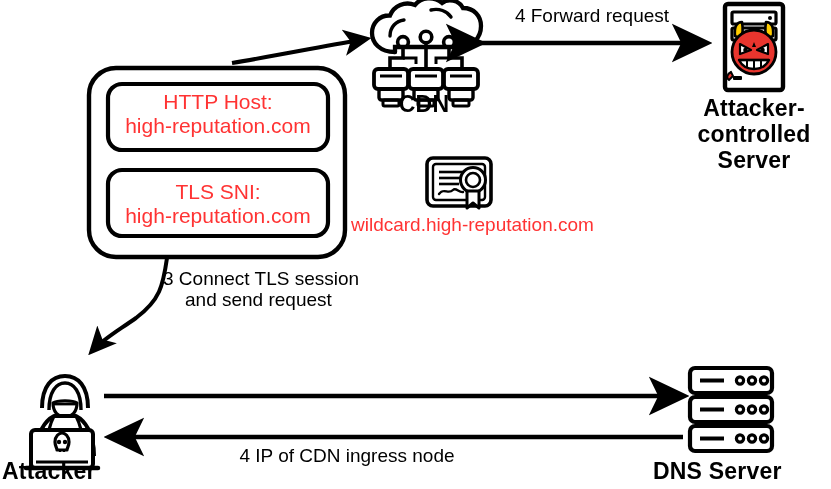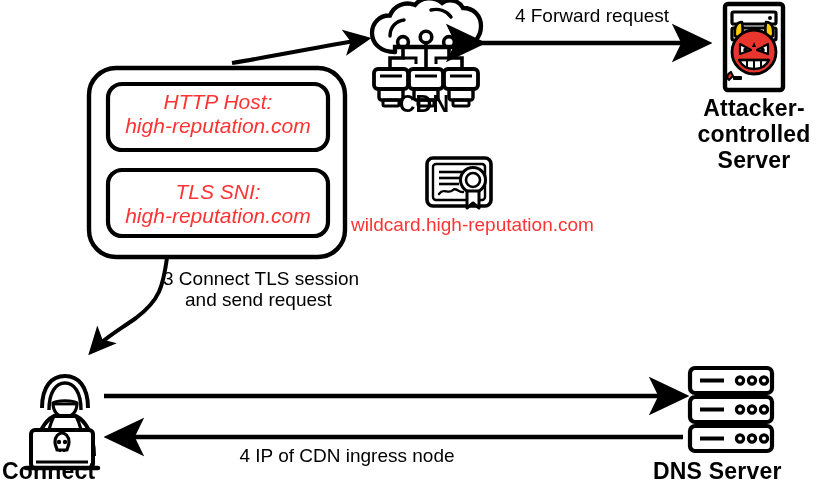--- a/index.html
+++ b/index.html
@@ -41,21 +41,20 @@
     font-weight: bold;
     letter-spacing: 0.2px;
   }
   .flow-label {
     font-size: 19px;
   }
   .box-text {
     font-size: 21px;
     text-align: center;
     width: 100%;
-    font-style: italic;
   }
   .box-line {
     display: block;
   }
   .cert-label {
     font-size: 19px;
   }
 </style>
 </head>
 <body>
@@ -253,21 +252,21 @@
   <div class="lbl cert-label red" style="left:351px; top:214px;">wildcard.high-reputation.com</div>
 
   <div class="lbl node-title center" style="left:424px; top:92px;">CDN</div>
 
   <div class="lbl node-title center" style="left:754px; top:96px;">
     <span class="box-line">Attacker-</span>
     <span class="box-line">controlled</span>
     <span class="box-line">Server</span>
   </div>
 
-  <div class="lbl node-title" style="left:2px; top:459px;">Connect</div>
+  <div class="lbl node-title" style="left:2px; top:459px;">Attacker</div>
 
   <div class="lbl node-title" style="left:653px; top:459px;">DNS Server</div>
 
   <div class="lbl flow-label center" style="left:592px; top:5px;">4 Forward request</div>
 
   <div class="lbl flow-label" style="left:163px; top:268px;">
     <span class="box-line">3 Connect TLS session</span>
     <span class="box-line" style="margin-left:22px;">and send request</span>
   </div>
 

